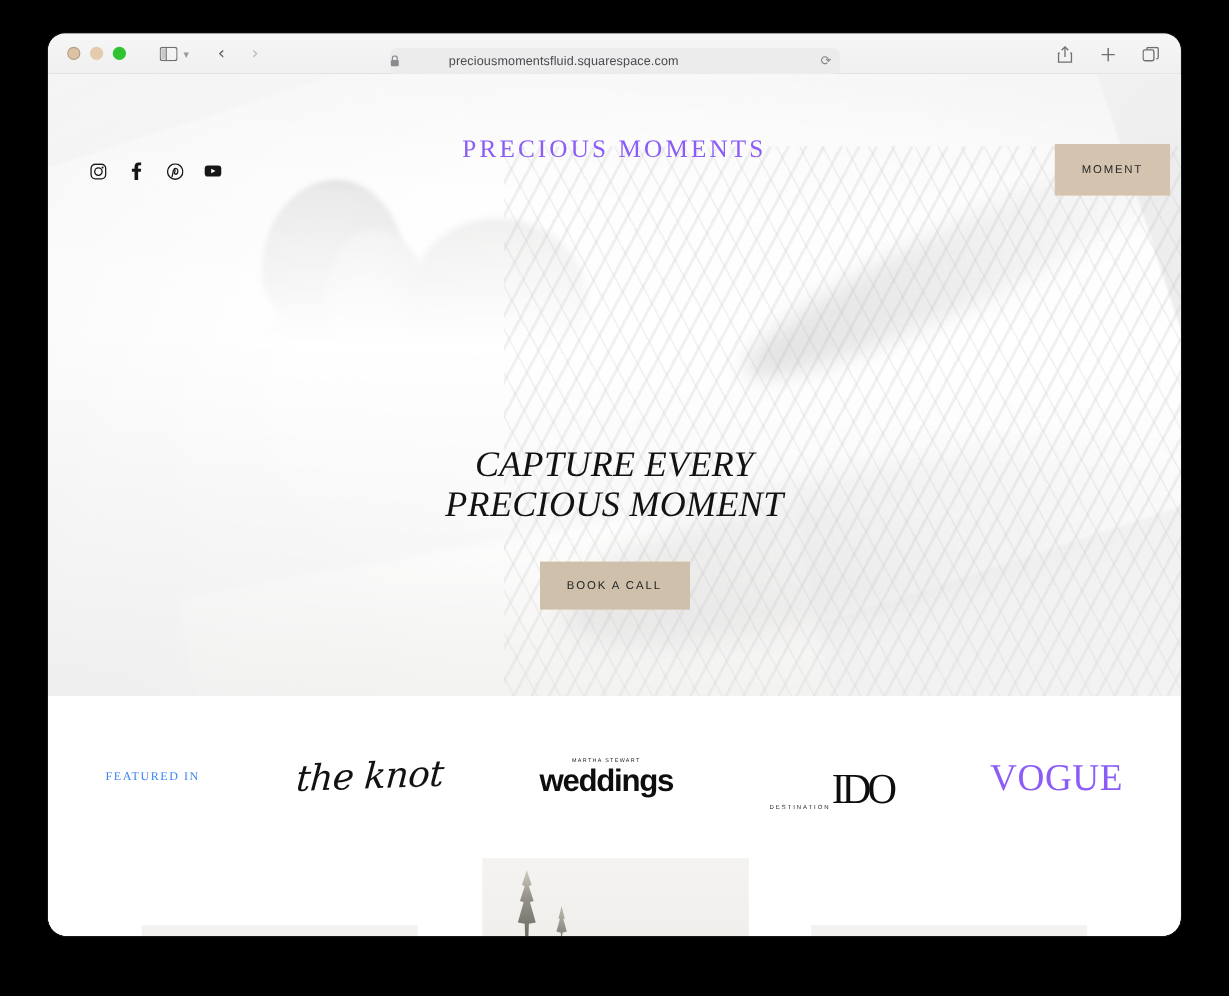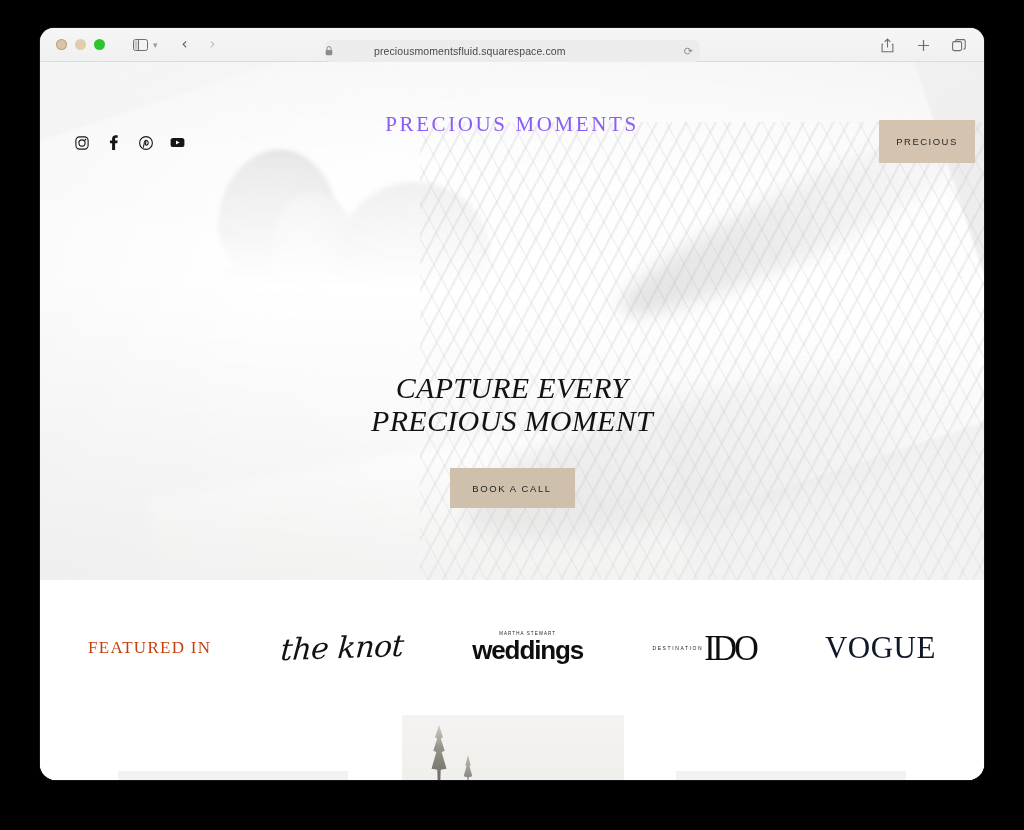--- a/index.html
+++ b/index.html
@@ -234,54 +234,54 @@
     position:relative; height:135px; background:#fff;
     display:flex; align-items:center; justify-content:center; gap:0;
   }
   #featured-inner {
     width:848px; display:flex; align-items:center; justify-content:space-between;
   }
   .logo-cell { display:flex; align-items:center; justify-content:center; height:56px; }
 
   #featured-label {
     font-family:"Liberation Serif", serif;
-    font-size:17px; letter-spacing:1.3px; color:#c2410c;
+    font-size:10px; letter-spacing:1.3px; color:#3b82f6;
   }
   .lg-knot {
     font-family:"DejaVu Serif", serif; font-style:italic;
     font-size:30px; color:#121212; letter-spacing:-.5px;
     transform:skewX(-6deg) rotate(-2deg);
   }
   .lg-southern {
     font-family:"Liberation Serif", serif;
     font-size:21px; color:#141414; letter-spacing:.2px;
     transform:scaleX(.86);
   }
   .lg-weddings { display:flex; flex-direction:column; align-items:center; line-height:1; }
   .lg-weddings .ms {
     font-size:4.5px; letter-spacing:1.1px; color:#191919; margin-bottom:1px;
     font-family:"Liberation Sans", sans-serif;
   }
   .lg-weddings .wd {
     font-family:"Liberation Sans", sans-serif;
     font-size:26px; font-weight:700; color:#0e0e0e; letter-spacing:-1.1px;
   }
-  .lg-ido { display:flex; align-items:center; }
+  .lg-ido { display:flex; align-items:flex-end; }
   .lg-ido .dest {
     font-family:"Liberation Sans", sans-serif;
     font-size:5px; letter-spacing:1.6px; color:#1c1c1c; margin-right:1px;
   }
   .lg-ido .ido {
     font-family:"Liberation Serif", serif;
     font-size:34px; color:#0d0d0d; letter-spacing:-3px; line-height:1;
     transform:scaleY(1.05);
   }
   .lg-vogue {
     font-family:"Liberation Serif", serif;
-    font-size:31px; color:#0f172a; letter-spacing:.5px;
+    font-size:31px; color:#8b5cf6; letter-spacing:.5px;
     transform:scaleY(1.02);
   }
 
   
   #gallery { position:relative; height:65px; background:#fff; }
   .g-block { position:absolute; background:#f3f2f0; }
   #g-center {
     left:362px; top:0; width:222px; height:65px;
     background:linear-gradient(#f4f3f1,#f0efec);
     overflow:hidden;
@@ -409,21 +409,21 @@
           <span class="soc">
             <svg width="15" height="11" viewBox="0 0 15 11">
               <rect x="0.6" y="0.9" width="13.8" height="9.2" rx="2.6" fill="#161616"></rect>
               <path d="M6 3.6 9.6 5.5 6 7.4z" fill="#fff"></path>
             </svg>
           </span>
         </div>
 
 
         <div id="contact-btn">
-          <span>PRECIOUS</span>
+          <span>MOMENT</span>
         </div>
 
         <div id="hero-copy">
           <div id="hero-headline">CAPTURE EVERY
 PRECIOUS MOMENT</div>
           <div id="book-btn">
             <span>BOOK A CALL</span>
           </div>
         </div>
       </div>

